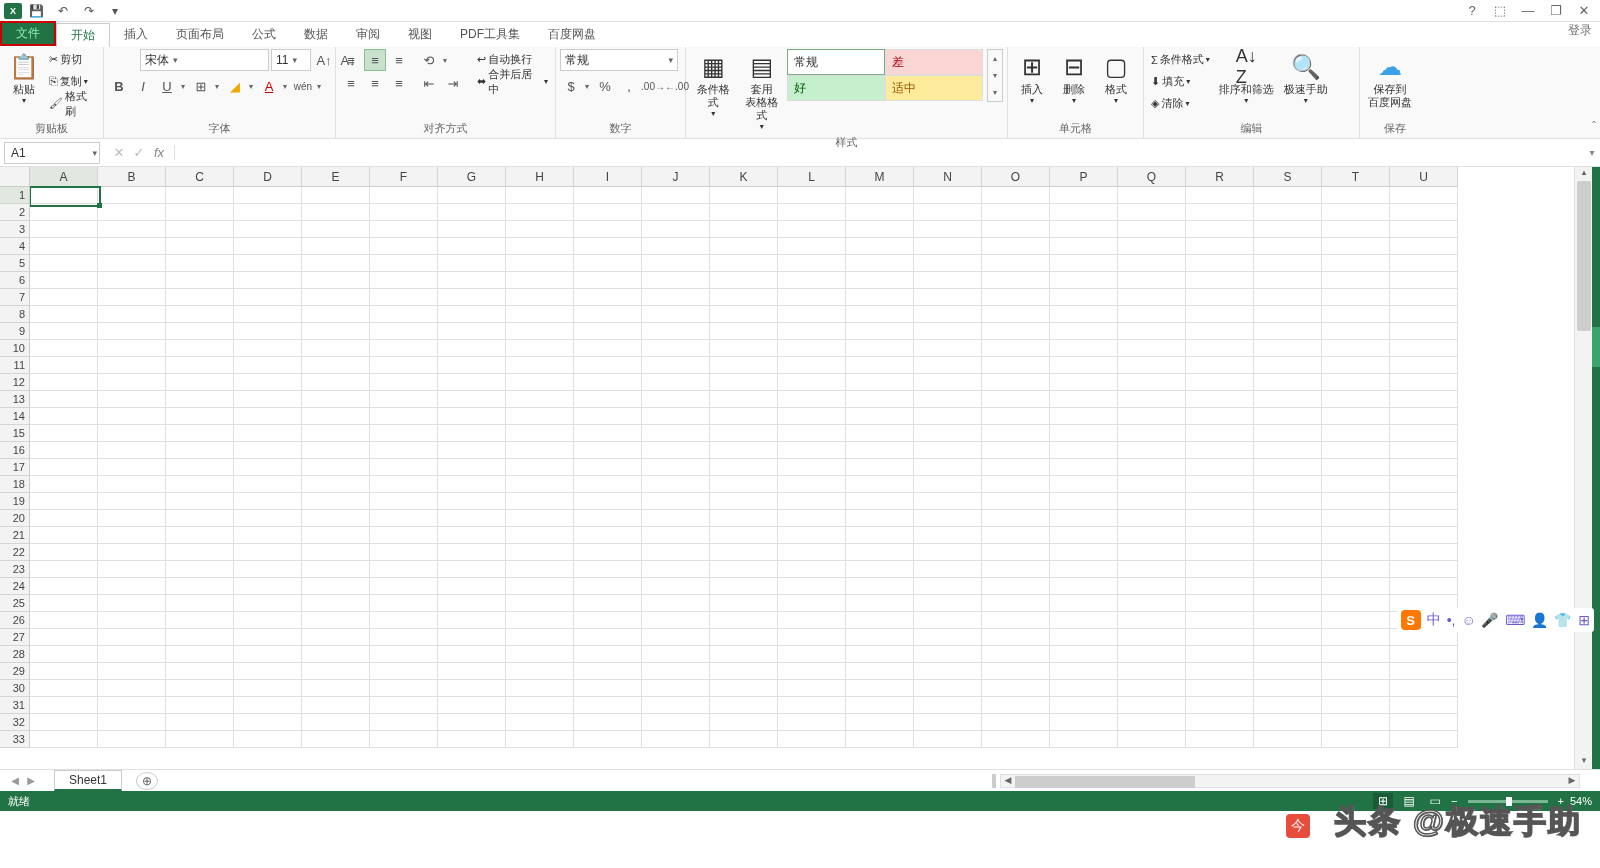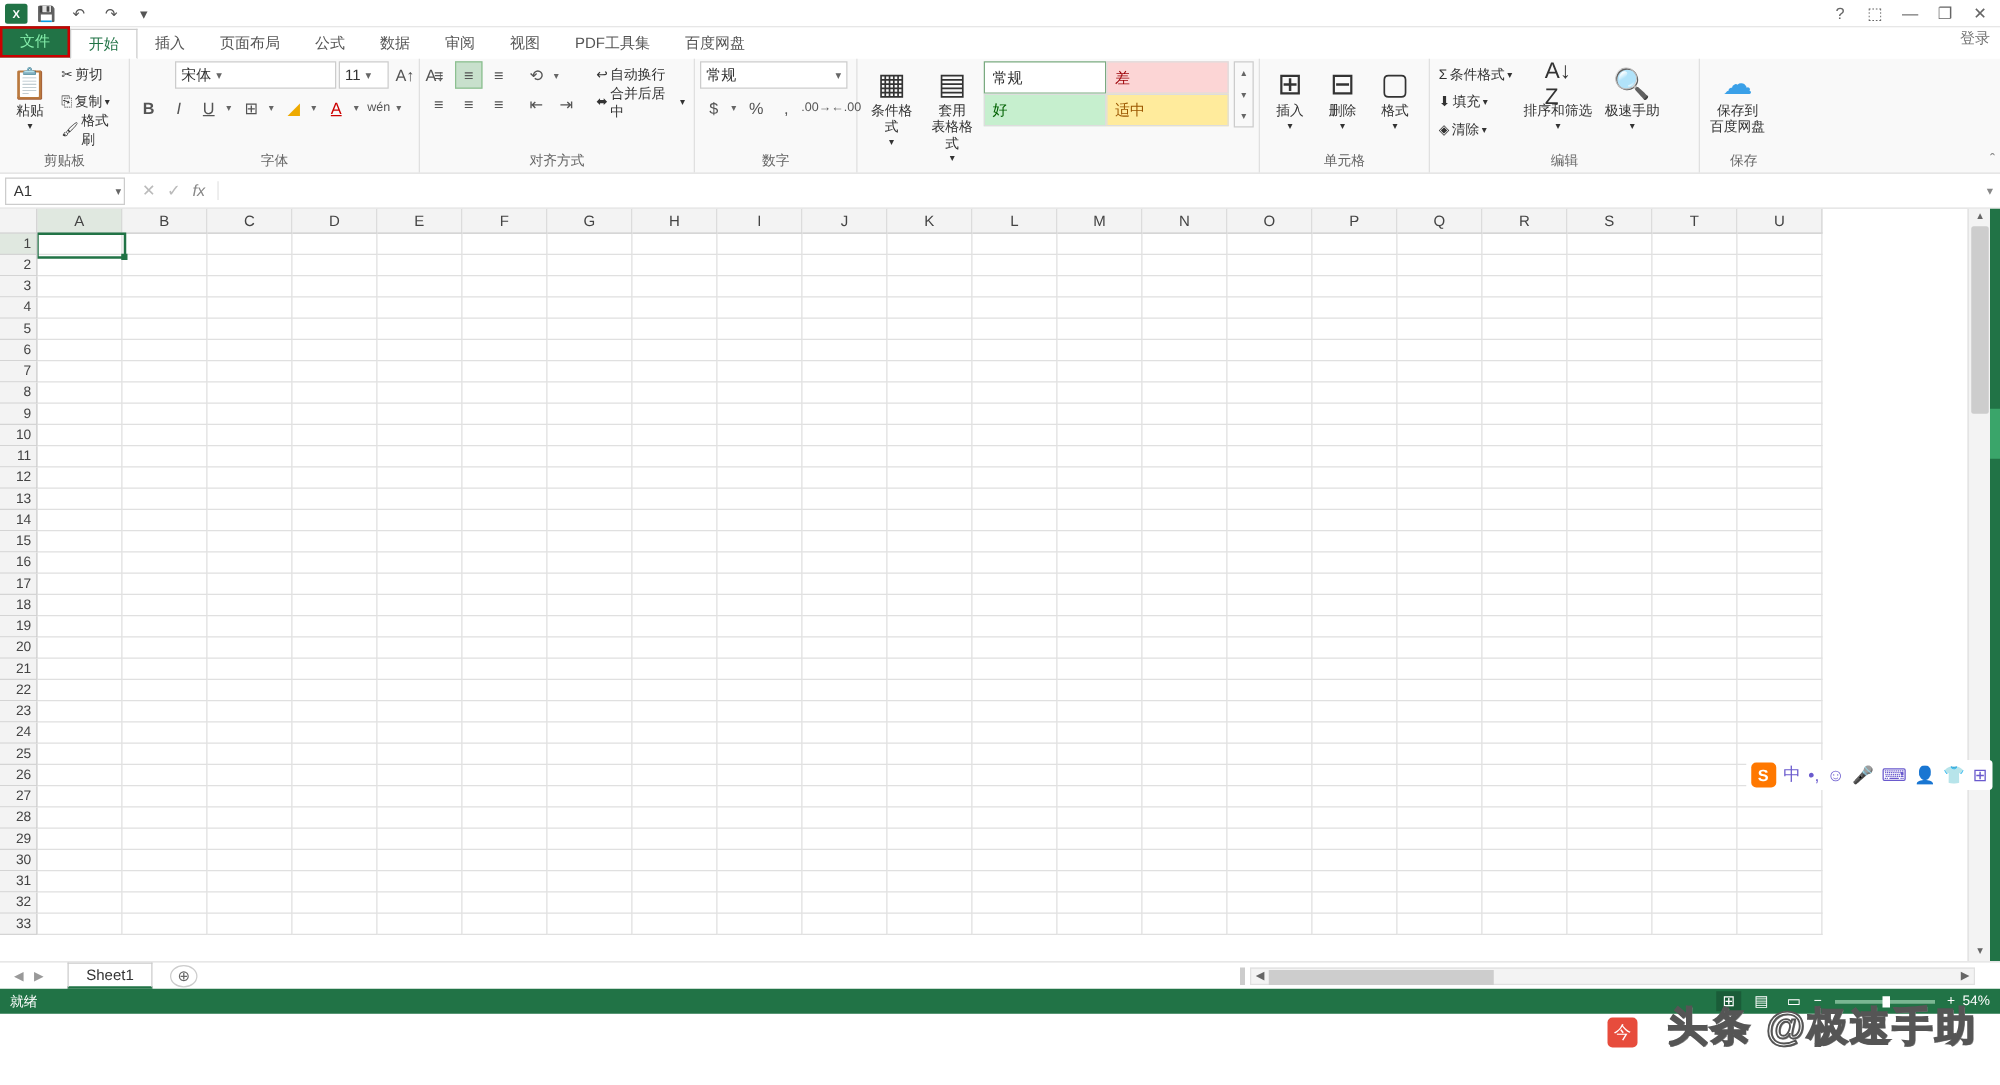--- a/index.html
+++ b/index.html
@@ -301,20 +301,21 @@
           <div class="style-cell sc-good">好</div>
           <div class="style-cell sc-neutral">适中</div>
         </div>
       </div>
       <div class="style-spin">
         <div>▴</div>
         <div>▾</div>
         <div>▾</div>
       </div>
     </div>
+    <div class="group-label">样式</div>
   </div>
 
   <div class="group" style="width:136px;">
     <div class="group-body">
       <div class="big-btn">
           <div class="icon">⊞</div>
           <div class="lbl">插入</div>
           <div style="font-size:8px;">▾</div>
         </div>
       <div class="big-btn">

